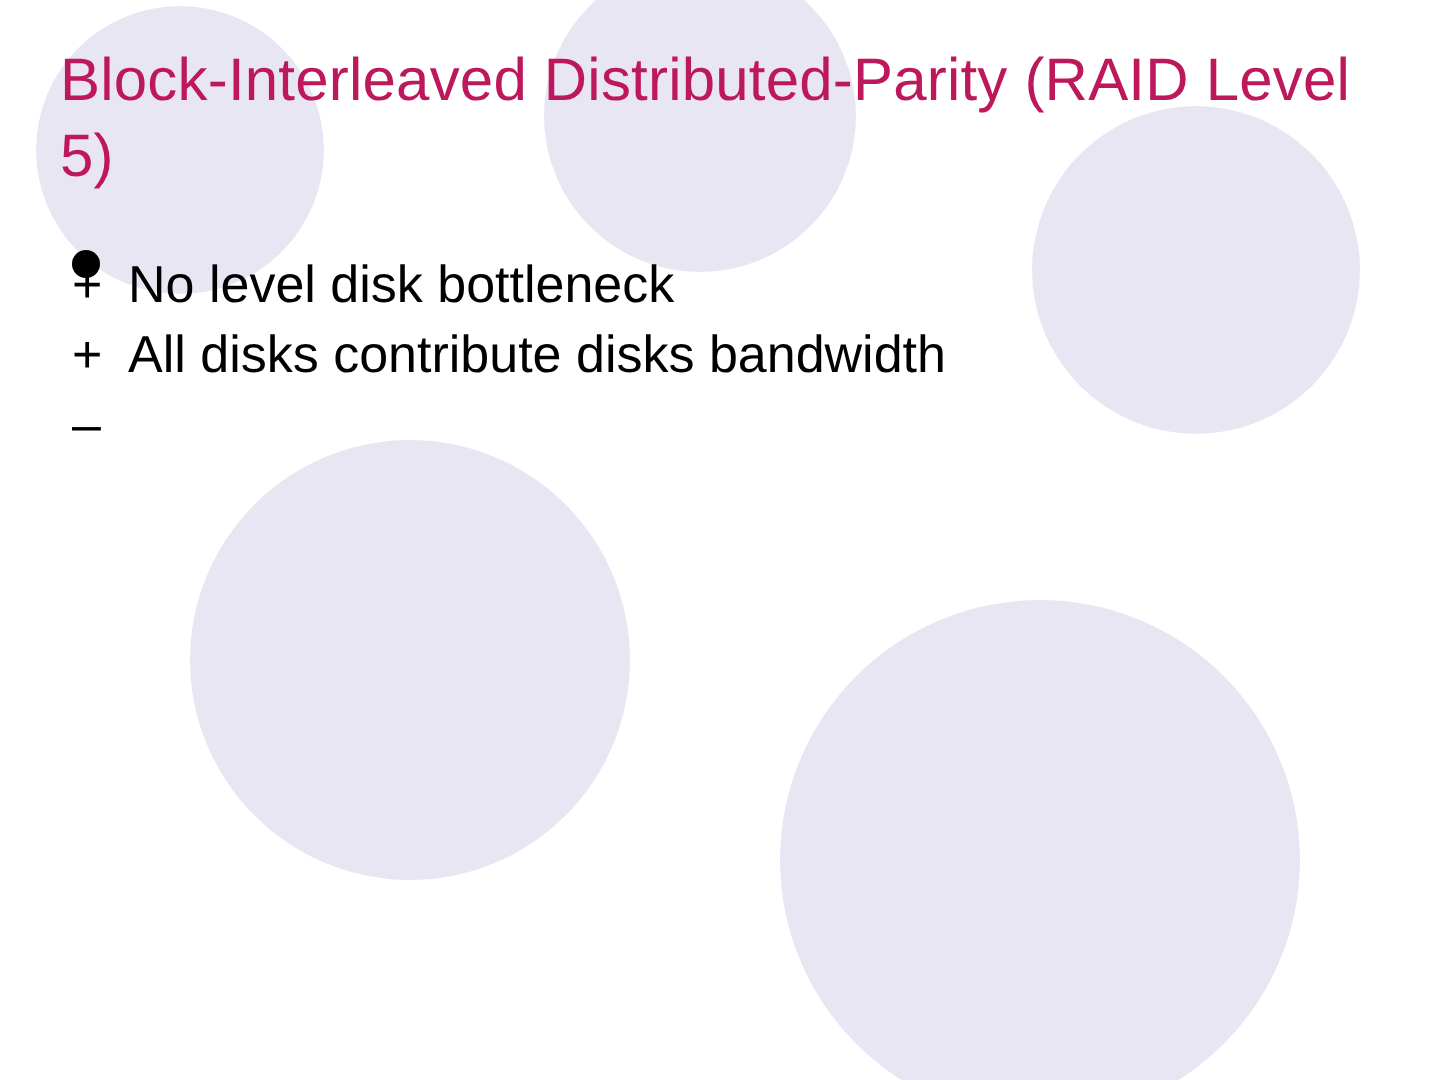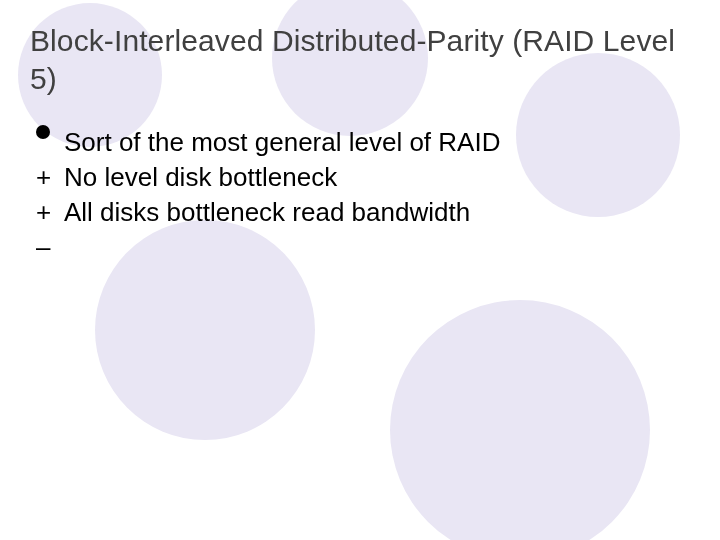--- a/index.html
+++ b/index.html
@@ -23,21 +23,21 @@
     left: 0;
   }
   .content {
     position: relative;
     z-index: 1;
     padding: 22px 30px 0 30px;
   }
   .title {
     font-size: 30px;
     line-height: 1.25;
-    color: #404040;
+    color: #be185d;
     font-weight: 400;
     margin: 0 0 28px 0;
     letter-spacing: 0.1px;
   }
   ul.bullets {
     list-style: none;
     margin: 0;
     padding: 0 0 0 6px;
   }
   ul.bullets li {
@@ -79,27 +79,26 @@
     <circle cx="205" cy="330" r="110" fill="#e9e6f4"></circle>
     <circle cx="520" cy="430" r="130" fill="#e9e6f4"></circle>
   </svg>
 </div>
 
 <div class="content">
   <h1 class="title">Block-Interleaved Distributed-Parity (RAID Level 5)</h1>
   <ul class="bullets">
     <li>
       <span class="marker dot"></span>
-      <span>Sort of the most general level of RAID</span>
     </li>
     <li>
       <span class="marker plus">+</span>
       <span>No level disk bottleneck</span>
     </li>
     <li>
       <span class="marker plus">+</span>
-      <span>All disks bottleneck read bandwidth</span>
+      <span>All disks contribute disks bandwidth</span>
     </li>
     <li>
       <span class="marker minus">–</span>
     </li>
   </ul>
 </div>
 
 </body></html>

